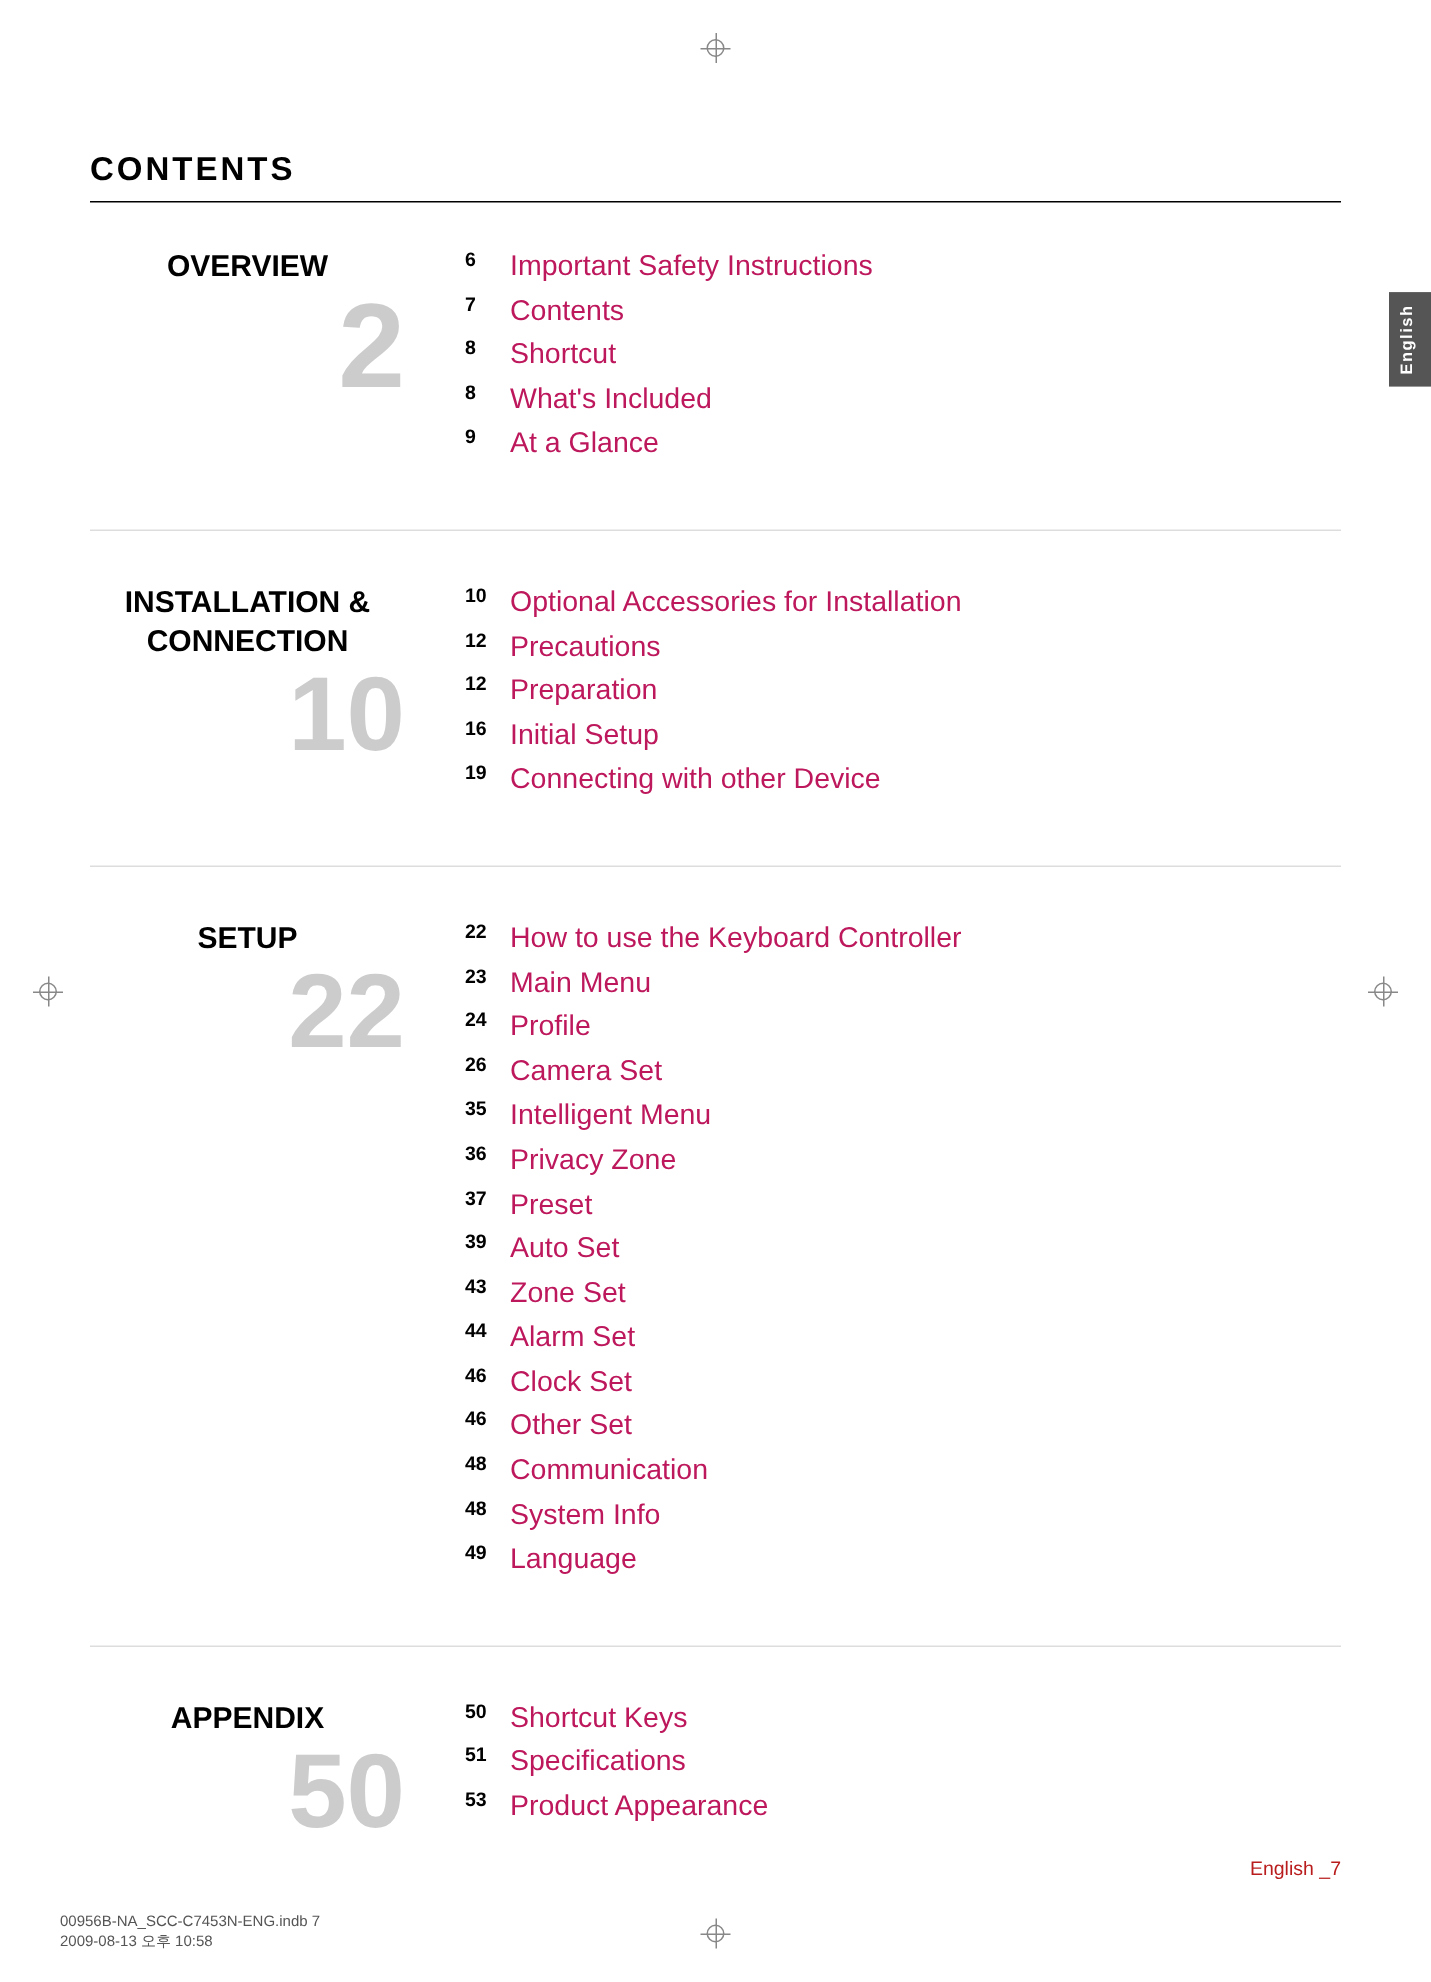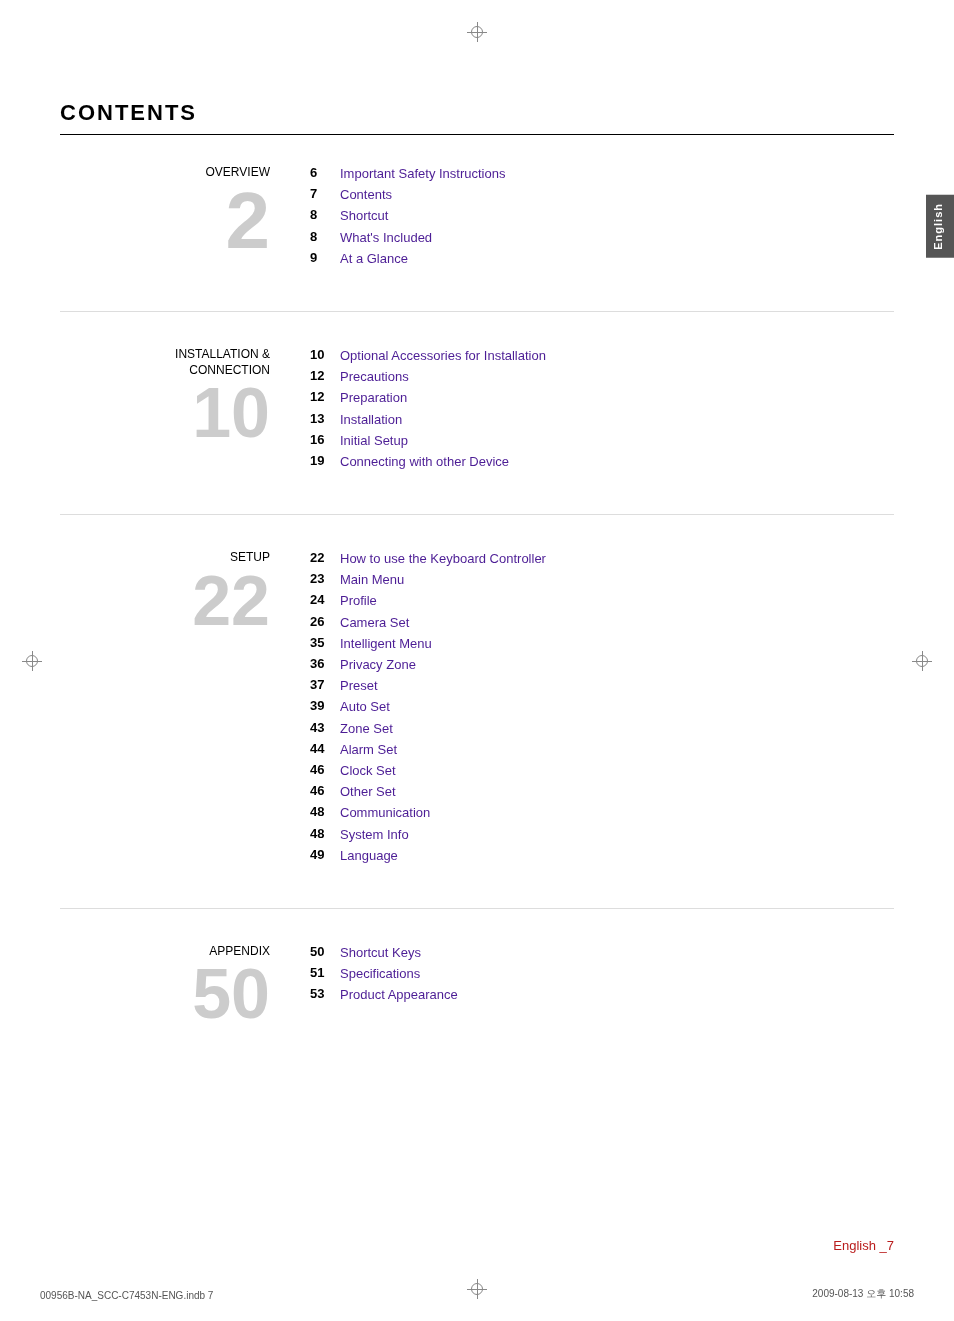--- a/index.html
+++ b/index.html
@@ -97,25 +97,25 @@
     }
 
     .toc-left {
       width: 240px;
       text-align: right;
       padding-right: 30px;
       flex-shrink: 0;
     }
 
     .section-title {
-      font-size: 12px;
-      font-weight: normal;
+      font-size: 20px;
+      font-weight: bold;
       color: #000000;
       line-height: 1.3;
-      text-align: right;
+      text-align: center;
     }
 
     .section-number {
       font-size: 80px;
       font-weight: bold;
       color: #cccccc;
       line-height: 0.9;
       display: block;
       margin-top: 4px;
     }
@@ -137,22 +137,22 @@
 
     .toc-entry-number {
       font-size: 13px;
       font-weight: bold;
       color: #000000;
       min-width: 30px;
       text-align: left;
     }
 
     .toc-entry-text {
-      font-size: 13px;
-      color: #4c1d95;
+      font-size: 19px;
+      color: #be185d;
       line-height: 1.4;
       flex: 1;
     }
 
     
     .footer {
       position: absolute;
       bottom: 68px;
       right: 60px;
       font-size: 13px;
@@ -160,23 +160,24 @@
     }
 
     
     .bottom-bar {
       position: absolute;
       bottom: 20px;
       left: 40px;
       right: 40px;
       display: flex;
       justify-content: space-between;
-      align-items: flex-end;
+      align-items: flex-start;
       font-size: 10px;
       color: #555555;
+      flex-direction: column;
     }
 
     
     .section-divider {
       border: none;
       border-top: 1px solid #dddddd;
       margin: 5px 0 35px 0;
     }
   </style>
 </head>
@@ -246,24 +247,20 @@
           </div>
           <div class="toc-entry">
             <span class="toc-entry-number">12</span>
             <span class="toc-entry-text">Precautions</span>
           </div>
           <div class="toc-entry">
             <span class="toc-entry-number">12</span>
             <span class="toc-entry-text">Preparation</span>
           </div>
           <div class="toc-entry">
-            <span class="toc-entry-number">13</span>
-            <span class="toc-entry-text">Installation</span>
-          </div>
-          <div class="toc-entry">
             <span class="toc-entry-number">16</span>
             <span class="toc-entry-text">Initial Setup</span>
           </div>
           <div class="toc-entry">
             <span class="toc-entry-number">19</span>
             <span class="toc-entry-text">Connecting with other Device</span>
           </div>
         </div>
       </div>
       <hr class="section-divider">

